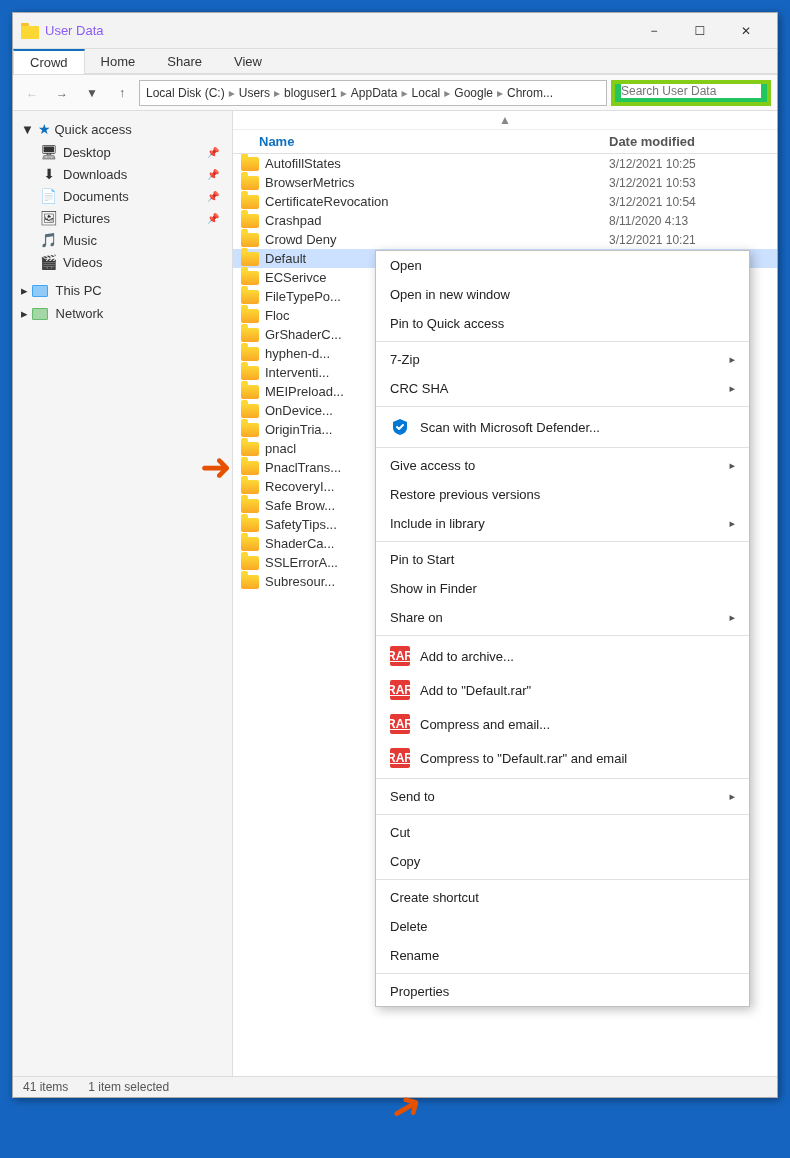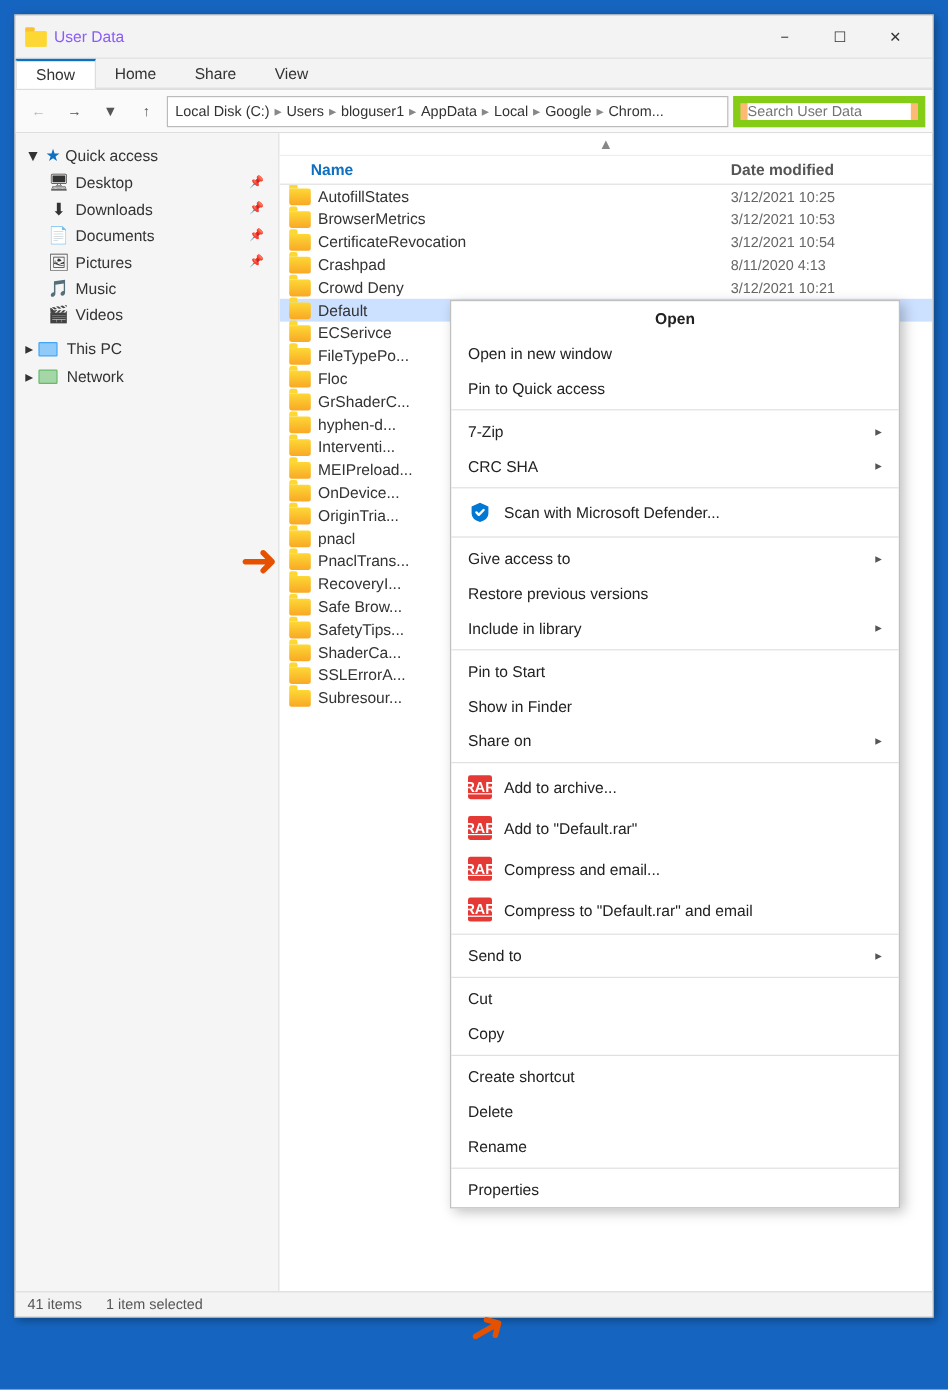--- a/index.html
+++ b/index.html
@@ -121,26 +121,26 @@
       font-size: 12px;
       color: #333;
       gap: 4px;
       overflow: hidden;
     }
     .path-sep { color: #888; }
     .path-part { color: #333; white-space: nowrap; }
     .search-box {
       width: 160px;
       height: 26px;
-      border: 6px solid #84cc16;
+      border: 4px solid #84cc16;
       padding: 0 6px;
       font-size: 12px;
       display: flex;
-      align-items: flex-end;
-      background: #fdba74;
+      align-items: flex-start;
+      background: #22c55e;
     }
     .search-box input {
       border: none;
       outline: none;
       width: 100%;
       font-size: 12px;
     }
 
     
     .content-area {
@@ -248,21 +248,21 @@
     }
     .ctx-item {
       display: flex;
       align-items: center;
       padding: 7px 14px;
       cursor: pointer;
       color: #222;
       gap: 10px;
       position: relative;
     }
-    .ctx-item.bold-item { font-weight: 700; justify-content: center; }
+    .ctx-item.bold-item { font-weight: 400; }
     .ctx-separator {
       height: 1px;
       background: #e0e0e0;
       margin: 3px 0;
     }
     .ctx-arrow {
       margin-left: auto;
       color: #555;
       font-size: 11px;
     }
@@ -357,21 +357,21 @@
     <span class="title-text">User Data</span>
     <div class="title-controls">
       <button class="title-btn">−</button>
       <button class="title-btn">☐</button>
       <button class="title-btn close">✕</button>
     </div>
   </div>
 
   <div class="ribbon">
     <div class="ribbon-tabs">
-      <button class="ribbon-tab active">Show</button>
+      <button class="ribbon-tab active">Crowd</button>
       <button class="ribbon-tab">Home</button>
       <button class="ribbon-tab">Share</button>
       <button class="ribbon-tab">View</button>
     </div>
   </div>
 
   <div class="address-bar">
     <button class="nav-btn disabled">←</button>
     <button class="nav-btn">→</button>
     <button class="nav-btn">▼</button>

